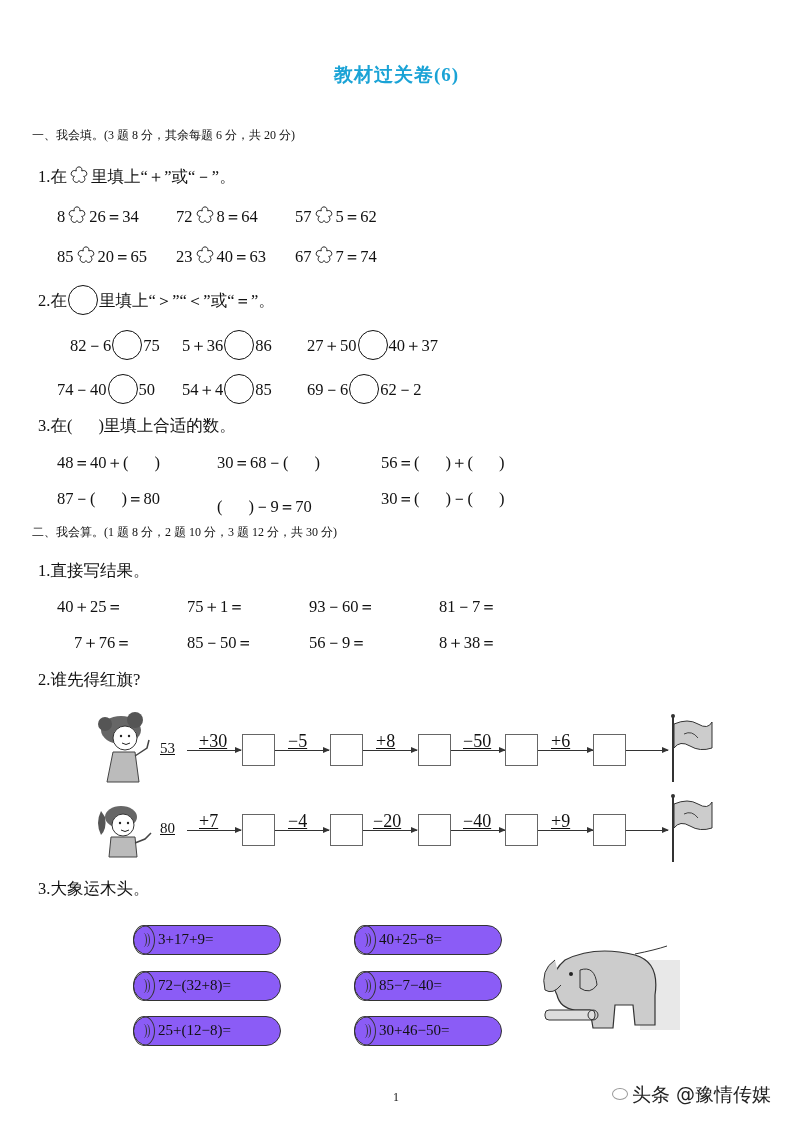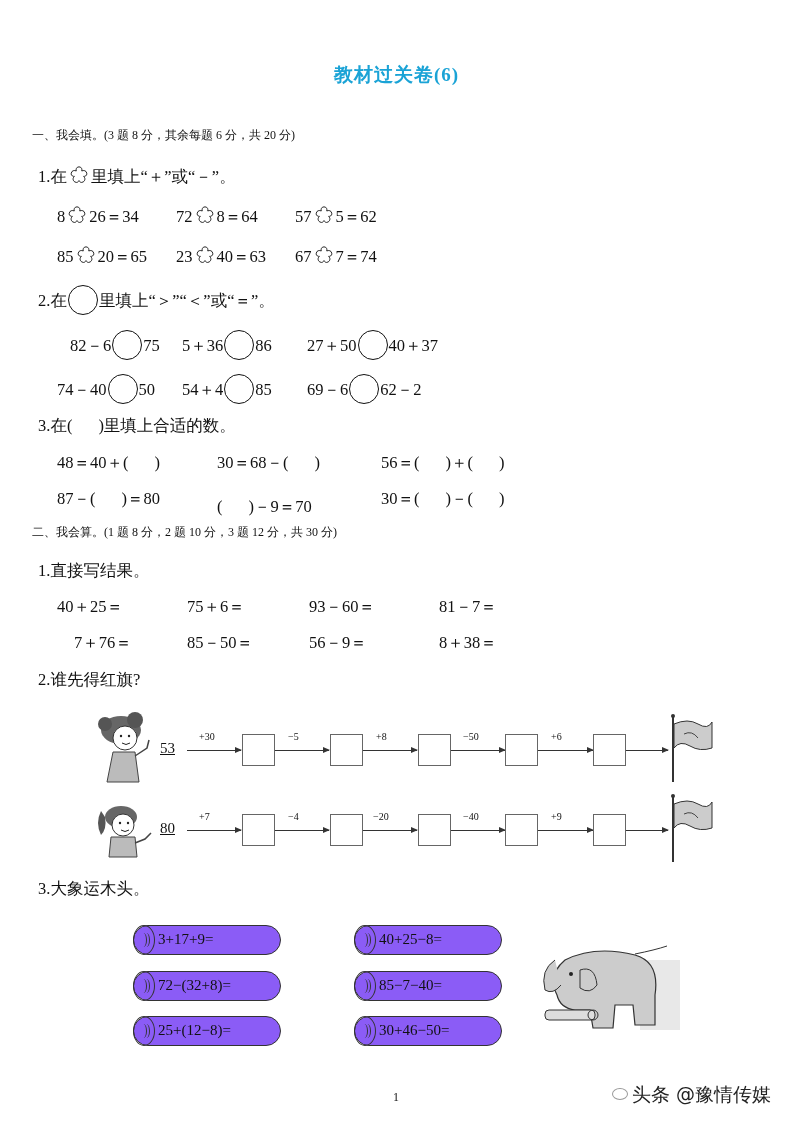--- a/index.html
+++ b/index.html
@@ -9,21 +9,21 @@
   .title { left: 0; width: 793px; top: 62px; text-align: center; font-size: 19px; font-weight: bold; color: #1aa3d6; letter-spacing: 1px; }
   .sec { font-size: 12px; left: 32px; }
   .q { font-size: 16.5px; left: 38px; }
   .line { font-size: 16.5px; }
   .flower { display: inline-block; width: 22px; height: 24px; vertical-align: -6px; margin: 0 1px; }
   .circle { display: inline-block; width: 30px; height: 30px; border: 1.3px solid #111; border-radius: 50%; vertical-align: -9px; margin: 0 1px; }
   .paren-gap { display: inline-block; width: 26px; }
   .blank-box { position: absolute; width: 33px; height: 32px; border: 1.3px solid #666; background: #fff; }
   .arrow { position: absolute; height: 1px; background: #333; }
   .arrow::after { content: ""; position: absolute; right: -1px; top: -3px; border-left: 7px solid #333; border-top: 3.5px solid transparent; border-bottom: 3.5px solid transparent; }
-  .op { position: absolute; font-size: 10px; }
+  .op { position: absolute; font-size: 18px; text-decoration: underline; }
   .startnum { position: absolute; font-size: 15px; text-decoration: underline; }
   .log { position: absolute; width: 148px; height: 30px; border: 1.3px solid #333; border-radius: 15px; background: #8b5cf6; }
   .log .end { position: absolute; left: -1px; top: -1px; width: 22px; height: 30px; border: 1.3px solid #333; border-radius: 50%; }
   .log .end::before { content: ""; position: absolute; left: 6px; top: 7px; width: 6px; height: 14px; border-right: 1.2px solid #333; border-radius: 0 50% 50% 0; }
   .log .end::after { content: ""; position: absolute; left: 9px; top: 7px; width: 6px; height: 14px; border-right: 1.2px solid #333; border-radius: 0 50% 50% 0; }
   .log .expr { position: absolute; left: 24px; top: 5px; font-size: 15px; }
   .pagenum { left: 393px; top: 1090px; font-size: 12px; }
   .watermark { left: 612px; top: 1082px; font-size: 19px; color: #222; font-family: "DejaVu Sans", sans-serif; text-shadow: 0 0 2px #fff, 1px 1px 0 #fff; }
   .wm-icon { display: inline-block; width: 16px; height: 12px; border: 1px solid #999; border-radius: 50%; margin-right: 4px; vertical-align: 1px; }
 </style>
@@ -82,21 +82,21 @@
 
 <div class="abs line" style="left:57px; top:488px;"><span>87－(</span><span class="paren-gap"></span><span>)＝80</span></div>
 <div class="abs line" style="left:217px; top:488px;margin-top:8px;"><span>(</span><span class="paren-gap"></span><span>)－9＝70</span></div>
 <div class="abs line" style="left:381px; top:488px;"><span>30＝(</span><span class="paren-gap"></span><span>)－(</span><span class="paren-gap"></span><span>)</span></div>
 
 <div class="abs sec" style="top:524px;">二、我会算。(1 题 8 分，2 题 10 分，3 题 12 分，共 30 分)</div>
 
 <div class="abs q" style="top:560px;">1.直接写结果。</div>
 
 <div class="abs line" style="left:57px; top:596px;">40＋25＝</div>
-<div class="abs line" style="left:187px; top:596px;">75＋6＝</div>
+<div class="abs line" style="left:187px; top:596px;">75＋1＝</div>
 <div class="abs line" style="left:309px; top:596px;">93－60＝</div>
 <div class="abs line" style="left:439px; top:596px;">81－7＝</div>
 
 <div class="abs line" style="left:74px; top:632px;">7＋76＝</div>
 <div class="abs line" style="left:187px; top:632px;">85－50＝</div>
 <div class="abs line" style="left:309px; top:632px;">56－9＝</div>
 <div class="abs line" style="left:439px; top:632px;">8＋38＝</div>
 
 <div class="abs q" style="top:669px;">2.谁先得红旗?</div>
 

